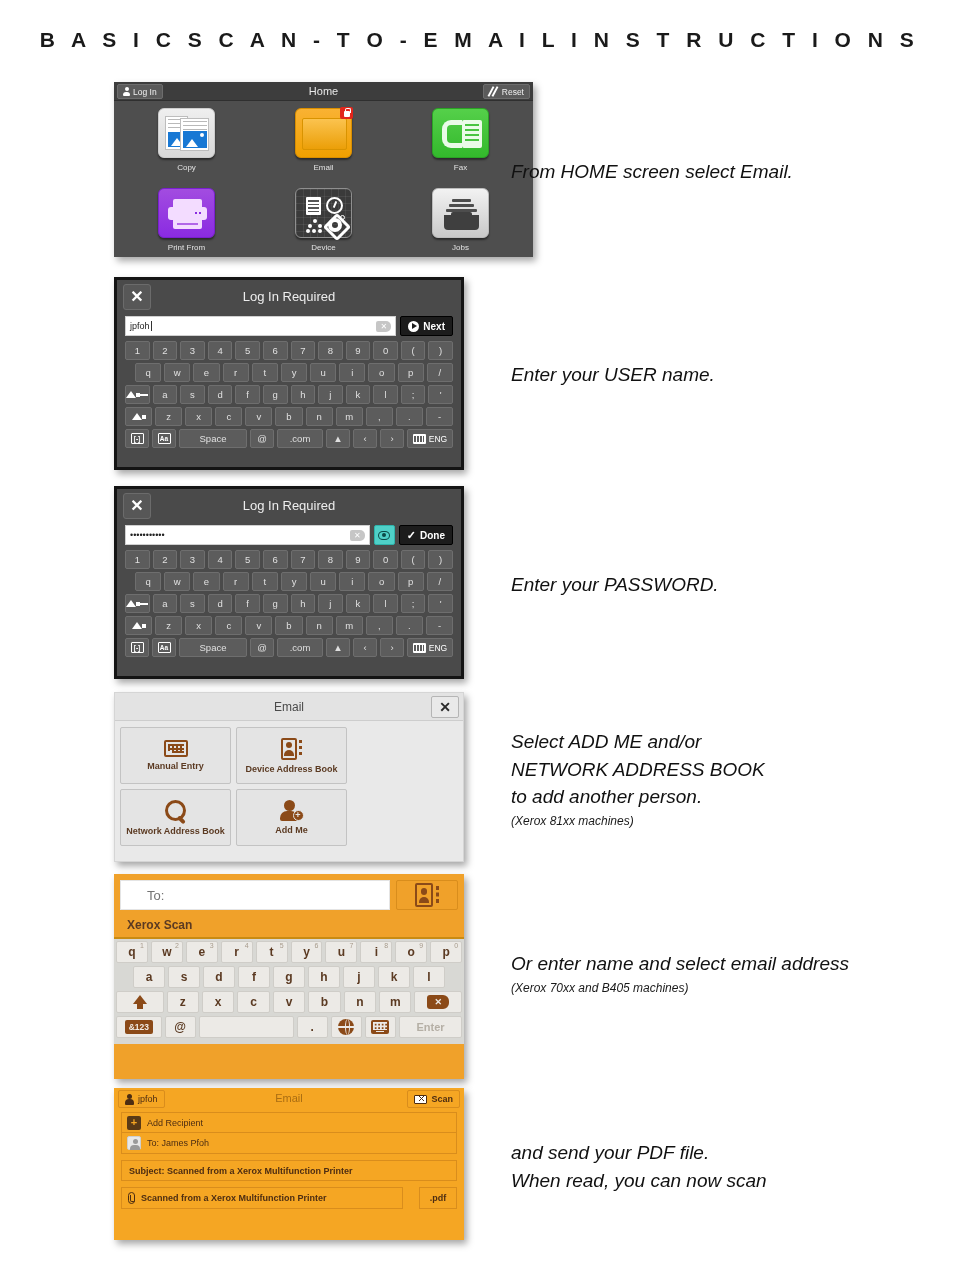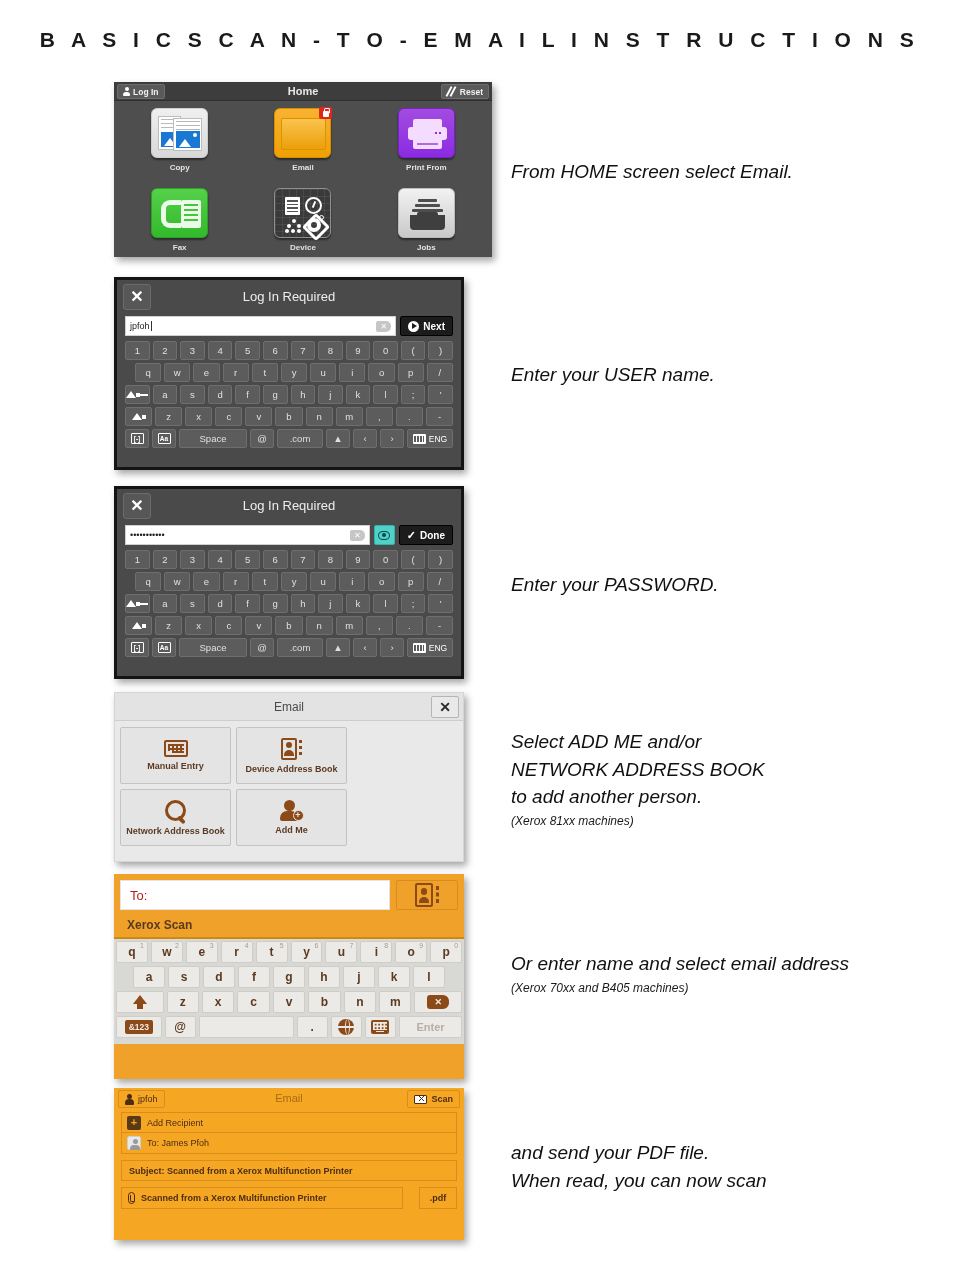--- a/index.html
+++ b/index.html
@@ -21,21 +21,21 @@
   }
 
   
   .panel {
     position:absolute;
     box-shadow:3px 4px 7px rgba(0,0,0,0.35);
     overflow:hidden;
   }
 
   
-  #p-home { left:114px; top:82px; width:378px; height:175px; background:#4e4e4e;font-weight:bold; }
+  #p-home { left:114px; top:82px; width:419px; height:175px; background:#4e4e4e; }
   .home-top {
     position:relative; height:19px; background:#3d3d3d;
     border-bottom:1px solid #2f2f2f;
   }
   .home-title {
     position:absolute; left:0; right:0; top:3px; text-align:center;
     font-size:11px; color:#e8e8e8;
   }
   .login-btn {
     position:absolute; left:3px; top:2px; height:15px;
@@ -298,21 +298,21 @@
   .ic-addme .hd { position:absolute; left:4px; top:0; width:11px; height:11px; border-radius:50%; background:#8b4a18; }
   .ic-addme .bd { position:absolute; left:0px; top:11px; width:18px; height:10px; border-radius:7px 7px 2px 2px; background:#8b4a18;}
   .ic-addme .pl { position:absolute; right:0; bottom:0; width:11px; height:11px; border-radius:50%; background:#8b4a18; border:1.5px solid #e4e4e4;
     display:flex; align-items:center; justify-content:center; color:#e4e4e4; font-size:9px; font-weight:bold; line-height:1;}
 
   
   #p-scan { left:114px; top:874px; width:350px; height:205px; background:#f0a12a; }
   .scan-top { padding:6px 6px 0 6px; display:flex; gap:6px; }
   .scan-to {
     flex:1; height:30px; background:#fff; border:1px solid #e4e4e4;
-    display:flex; align-items:center; padding:0 9px; font-size:13px; color:#b91c1c;
+    display:flex; align-items:center; padding:0 26px; font-size:13px; color:#737373;
   }
   .scan-ab {
     width:62px; height:30px; background:#f0a12a; border:1px solid #d98d1c; border-radius:2px;
     display:flex; align-items:center; justify-content:center;
   }
   .scan-brand { padding:8px 0 5px 13px; font-size:12px; font-weight:bold; color:#5b3a22; }
   .okb { background:#d8d8d4; padding:2px 2px 3px 2px; border-top:2px solid #c98b12; }
   .okb-row { display:flex; gap:3px; margin-bottom:3px; }
   .okb-row.r2 { padding:0 17px; }
   .okey {
@@ -447,34 +447,34 @@
         <div class="tile tile-email">
           <div class="env"></div>
           <div class="lock-badge">
               <div class="lock-glyph"></div>
             </div>
         </div>
         <div class="tile-label">Email</div>
       </div>
 
       <div class="home-cell">
+        <div class="tile tile-fax">
+          <div class="fax-c"></div>
+            <div class="fax-pg"></div>
+        </div>
+        <div class="tile-label">Fax</div>
+      </div>
+
+      <div class="home-cell">
         <div class="tile tile-print">
           <div class="pr-top"></div>
             <div class="pr-body"></div>
             <div class="pr-out"></div>
         </div>
         <div class="tile-label">Print From</div>
-      </div>
-
-      <div class="home-cell">
-        <div class="tile tile-fax">
-          <div class="fax-c"></div>
-            <div class="fax-pg"></div>
-        </div>
-        <div class="tile-label">Fax</div>
       </div>
 
       <div class="home-cell">
         <div class="tile tile-device">
           <div class="dv-page"></div>
           <div class="dv-gauge"></div>
           <div class="dv-dots">
               <span></span>
               <span></span>
               <span></span>

